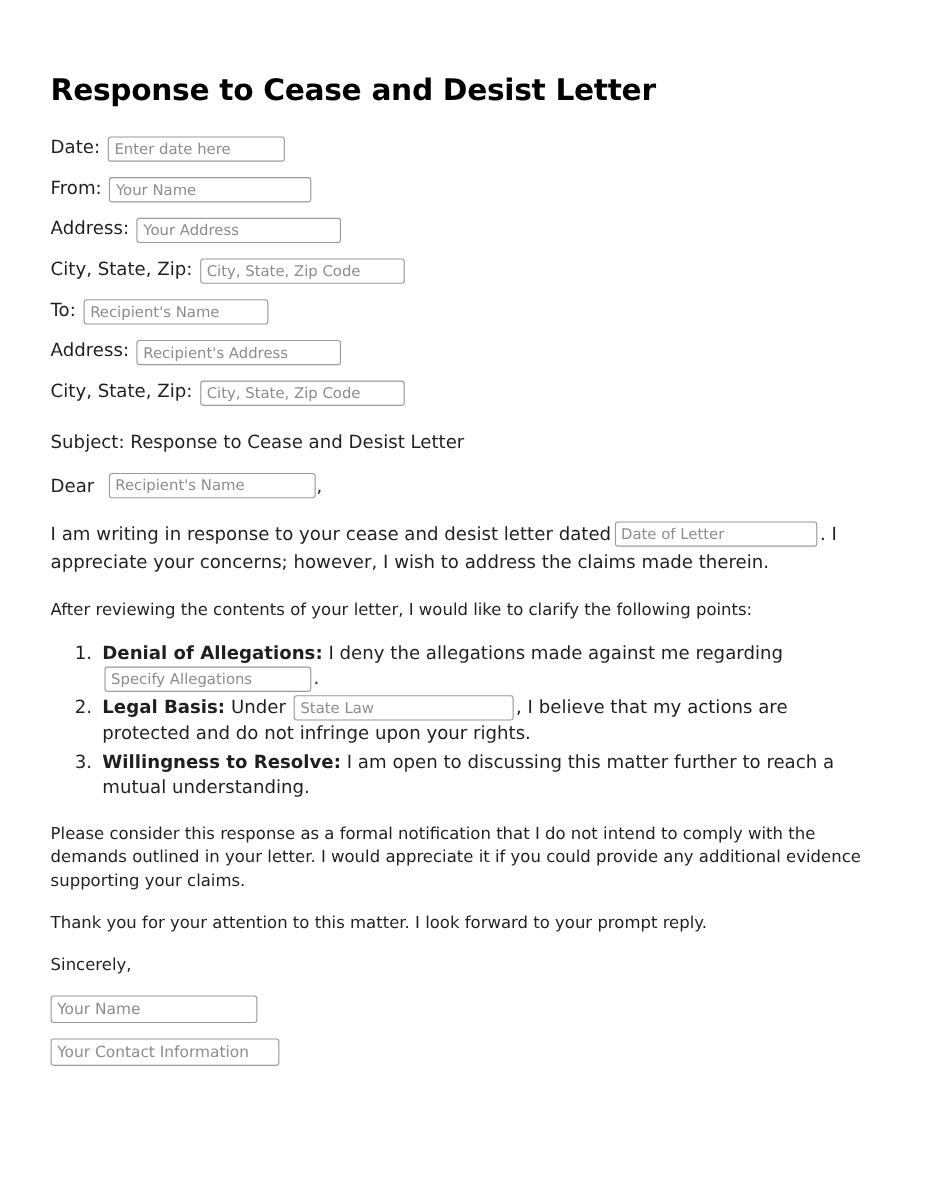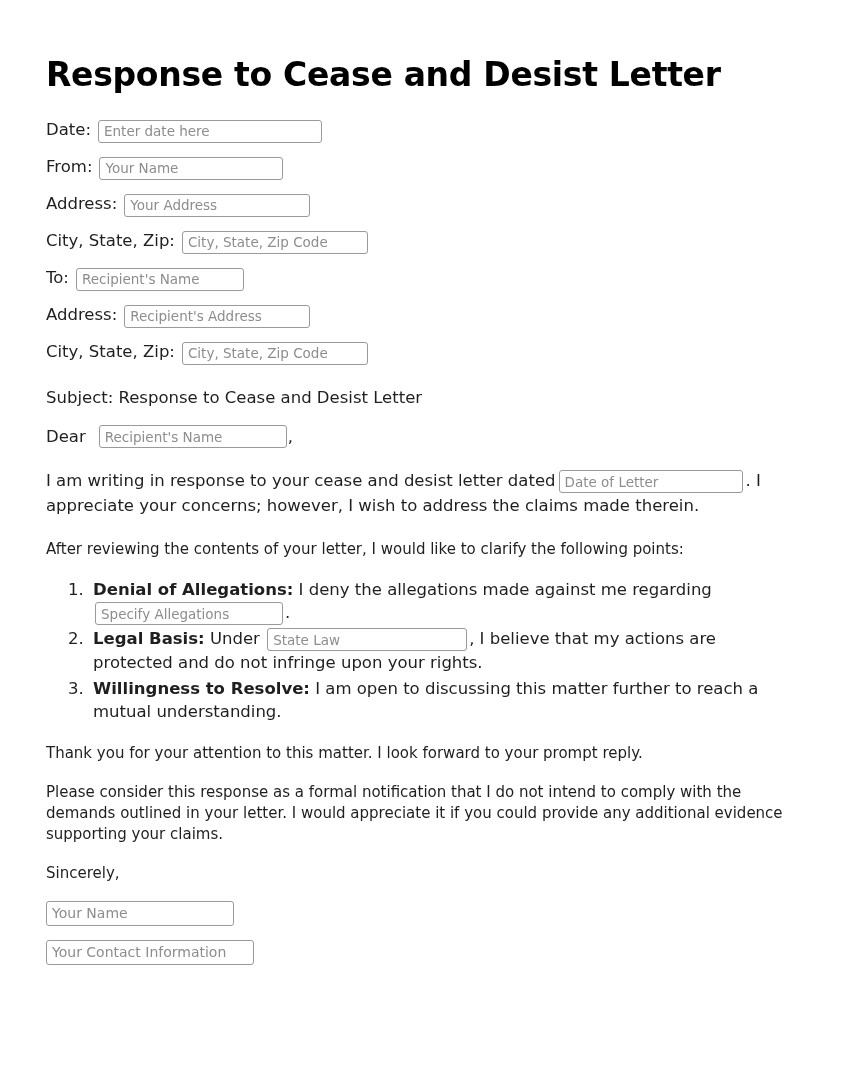--- a/index.html
+++ b/index.html
@@ -20,25 +20,25 @@
     position: absolute;
     left: 0;
     top: 0;
     width: 844px;
     height: 1092px;
     box-sizing: border-box;
     padding: 52px 46px 0 46px;
   }
   h1.doc-title {
     font-family: "DejaVu Sans", sans-serif;
-    font-size: 33px;
+    font-size: 27px;
     font-weight: bold;
     letter-spacing: -0.3px;
     line-height: 1.12;
-    margin: 5px 0 26px 0;
+    margin: 16px 0 26px 0;
     color: #000000;
   }
   .field-row {
     display: flex;
     align-items: flex-start;
     margin-bottom: 14px;
     font-size: 16.5px;
     line-height: 1.2;
   }
   .field-label {
@@ -55,21 +55,21 @@
     border-radius: 3px;
     padding: 3px 5px;
     box-sizing: border-box;
     height: 23px;
     outline: none;
   }
   input.tf::placeholder {
     color: #8d8d8d;
     opacity: 1;
   }
-  .w-date   { width: 224px; }
+  .w-date   { width: 161px; }
   .w-name   { width: 184px; }
   .w-addr   { width: 186px; }
   .w-citystate { width: 186px; }
   .w-to     { width: 168px; }
   .w-dear   { width: 188px; }
   .w-letterdate { width: 184px; }
   .w-alleg  { width: 188px; }
   .w-law    { width: 200px; }
   .w-sign   { width: 188px; }
   .w-contact{ width: 208px; }
@@ -208,22 +208,22 @@
       <input class="tf w-law" type="text" placeholder="State Law" style=""><span>, I believe that my actions are protected and do not infringe upon your rights.</span>
     </li>
 
     <li>
       <b>Willingness to Resolve:</b>
       <span>I am open to discussing this matter further to reach a mutual understanding.</span>
     </li>
 
   </ol>
 
+  <p class="para">Please consider this response as a formal notification that I do not intend to comply with the demands outlined in your letter. I would appreciate it if you could provide any additional evidence supporting your claims.</p>
   <p class="para">Thank you for your attention to this matter. I look forward to your prompt reply.</p>
-  <p class="para">Please consider this response as a formal notification that I do not intend to comply with the demands outlined in your letter. I would appreciate it if you could provide any additional evidence supporting your claims.</p>
   <p class="para">Sincerely,</p>
 
   <div class="sig-block">
     <div class="sig-field">
       <input class="tf w-sign" type="text" placeholder="Your Name" style="">
     </div>
     <div class="sig-field">
       <input class="tf w-contact" type="text" placeholder="Your Contact Information" style="">
     </div>
   </div>

